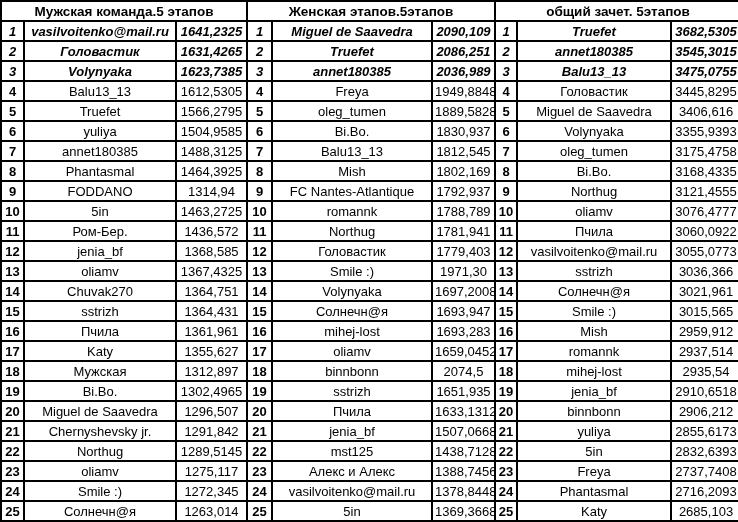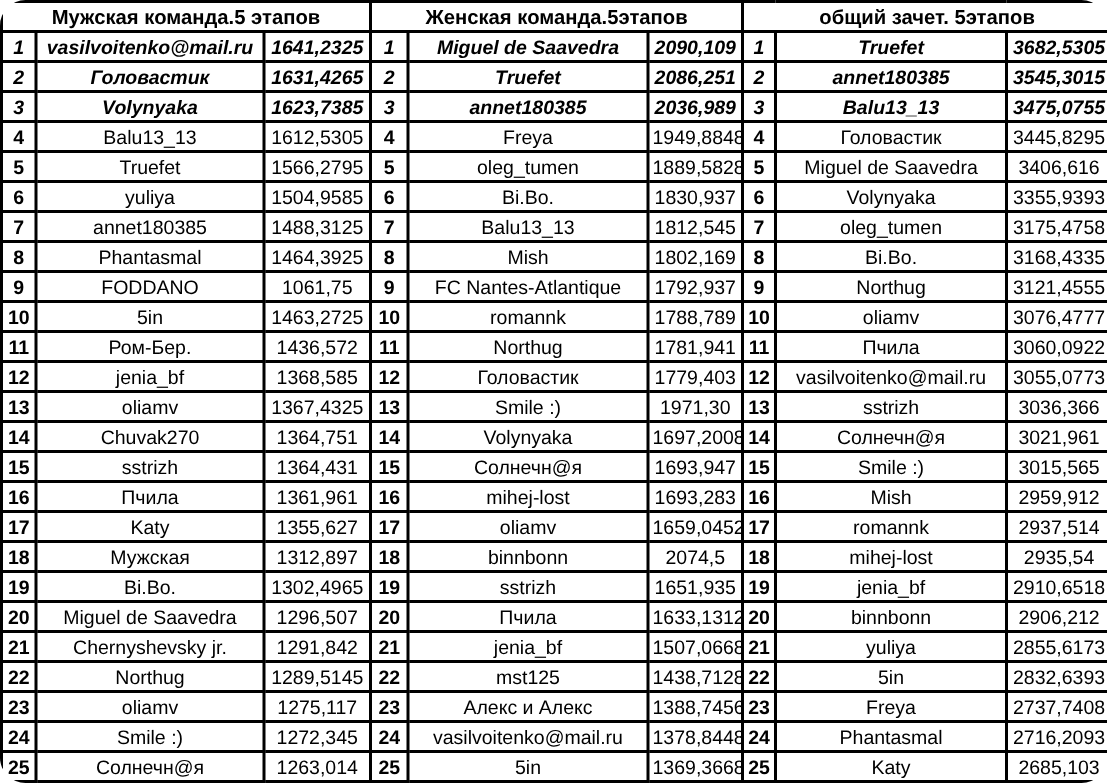--- a/index.html
+++ b/index.html
@@ -5,21 +5,20 @@
   html, body {
     margin: 0;
     padding: 0;
     background: #ffffff;
   }
   .board {
     width: 738px;
     height: 522px;
     background: #ffffff;
     overflow: hidden;
-    border-radius: 17px;
   }
   table.leaderboard {
     border-collapse: collapse;
     table-layout: fixed;
     width: 738px;
     font-family: "Liberation Sans", sans-serif;
     font-size: 13px;
     color: #000000;
   }
   table.leaderboard th,
@@ -59,21 +58,21 @@
       <col style="width:25px">
         <col style="width:160px">
         <col style="width:63px">
       <col style="width:22px">
         <col style="width:154px">
         <col style="width:70px">
     </colgroup>
     <thead>
       <tr>
         <th class="group-header" colspan="3">Мужская команда.5 этапов</th>
-        <th class="group-header" colspan="3">Женская  команда.5этапов</th>
+        <th class="group-header" colspan="3">Женская  этапов.5этапов</th>
         <th class="group-header" colspan="3">общий зачет. 5этапов</th>
       </tr>
     </thead>
     <tbody>
 
     <tr>
           <td class="rank top3">1</td>
           <td class="name top3">vasilvoitenko@mail.ru</td>
           <td class="score top3">1641,2325</td>
           <td class="rank top3">1</td>
@@ -156,21 +155,21 @@
           <td class="rank">8</td>
           <td class="name">Mish</td>
           <td class="score">1802,169</td>
           <td class="rank">8</td>
           <td class="name">Bi.Bo.</td>
           <td class="score">3168,4335</td>
         </tr>
         <tr>
           <td class="rank">9</td>
           <td class="name">FODDANO</td>
-          <td class="score">1061,75</td>
+          <td class="score">1314,94</td>
           <td class="rank">9</td>
           <td class="name">FC Nantes-Atlantique</td>
           <td class="score">1792,937</td>
           <td class="rank">9</td>
           <td class="name">Northug</td>
           <td class="score">3121,4555</td>
         </tr>
         <tr>
           <td class="rank">10</td>
           <td class="name">5in</td>

